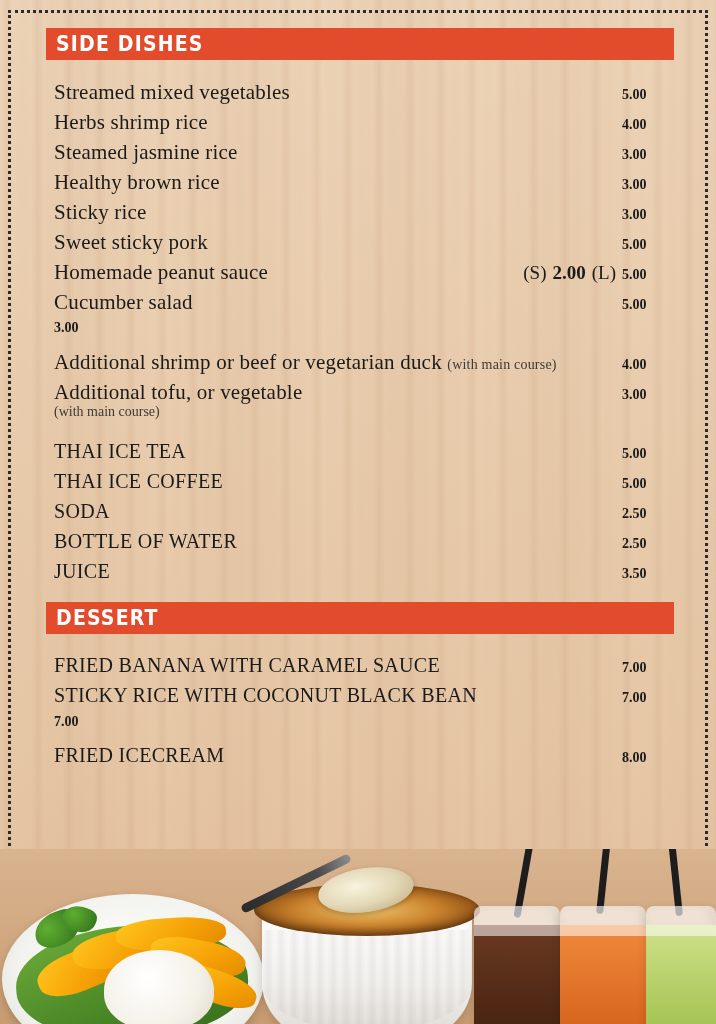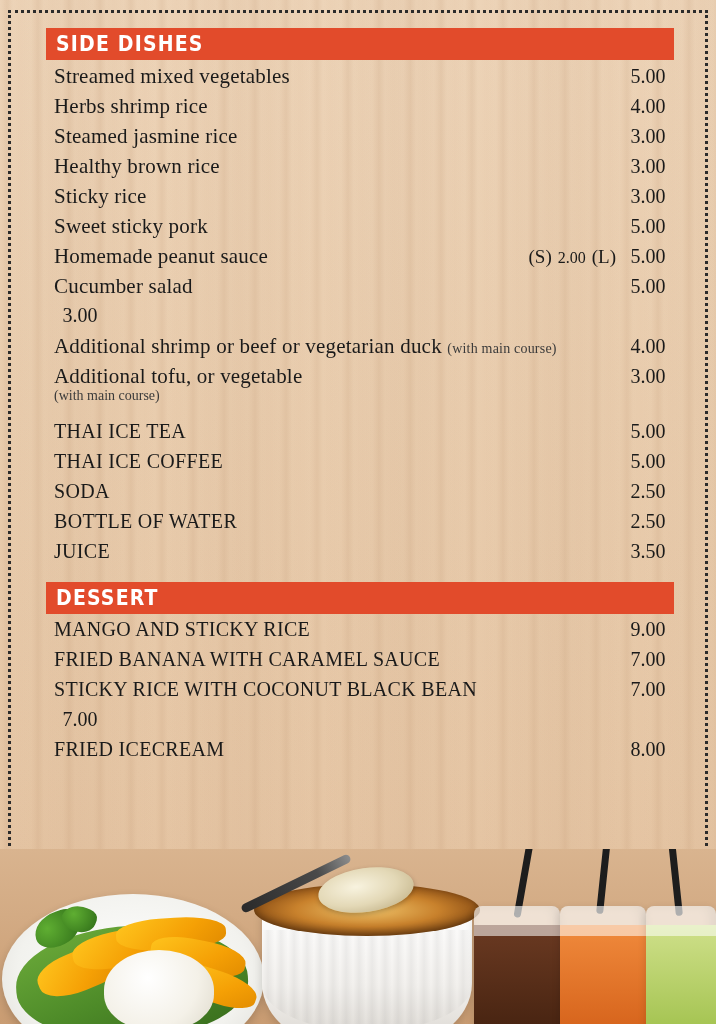--- a/index.html
+++ b/index.html
@@ -50,21 +50,21 @@
     font-weight: bold;
     font-size: 21px;
     letter-spacing: 1.2px;
     padding: 6px 0 7px 10px;
     height: 32px;
     line-height: 20px;
     width: 628px;
     text-transform: uppercase;
     font-stretch: condensed;
   }
-  .items { margin-top: 2px; }
+  .items { margin-top: 18px; }
   .row {
     display: flex;
     align-items: baseline;
     justify-content: space-between;
     padding: 2px 0 2px 8px;
     min-height: 30px;
   }
   .name {
     font-size: 21px;
     color: #1a1a1a;
@@ -75,33 +75,33 @@
     color: #3a3a3a;
   }
   .price-wrap {
     display: flex;
     align-items: baseline;
     gap: 6px;
     white-space: nowrap;
     padding-right: 0px;
   }
   .price {
-    font-size: 20px;
-    font-weight: normal;
+    font-size: 14px;
+    font-weight: bold;
     color: #1a1a1a;
     min-width: 52px;
-    text-align: center;
+    text-align: left;
   }
   .size-label {
     font-size: 19px;
     color: #1a1a1a;
   }
   .size-price {
-    font-size: 16px;
-    font-weight: normal;
+    font-size: 19px;
+    font-weight: bold;
     color: #1a1a1a;
   }
   .subnote {
     font-size: 14px;
     color: #3a3a3a;
     padding-left: 8px;
     margin-top: -4px;
     margin-bottom: 4px;
   }
   .caps .name {
@@ -367,26 +367,20 @@
           </div>
         </div>
 
       </div>
     </div>
 
     <div class="section caps" id="sec-dessert">
       <div class="section-header">DESSERT</div>
       <div class="items">
 
-        <div class="row">
-          <div class="name">MANGO AND STICKY RICE</div>
-          <div class="price-wrap">
-            <span class="price">9.00</span>
-          </div>
-        </div>
 
         <div class="row">
           <div class="name">FRIED BANANA WITH CARAMEL SAUCE</div>
           <div class="price-wrap">
             <span class="price">7.00</span>
           </div>
         </div>
 
         <div class="row">
           <div class="name">STICKY RICE WITH COCONUT BLACK BEAN</div>

